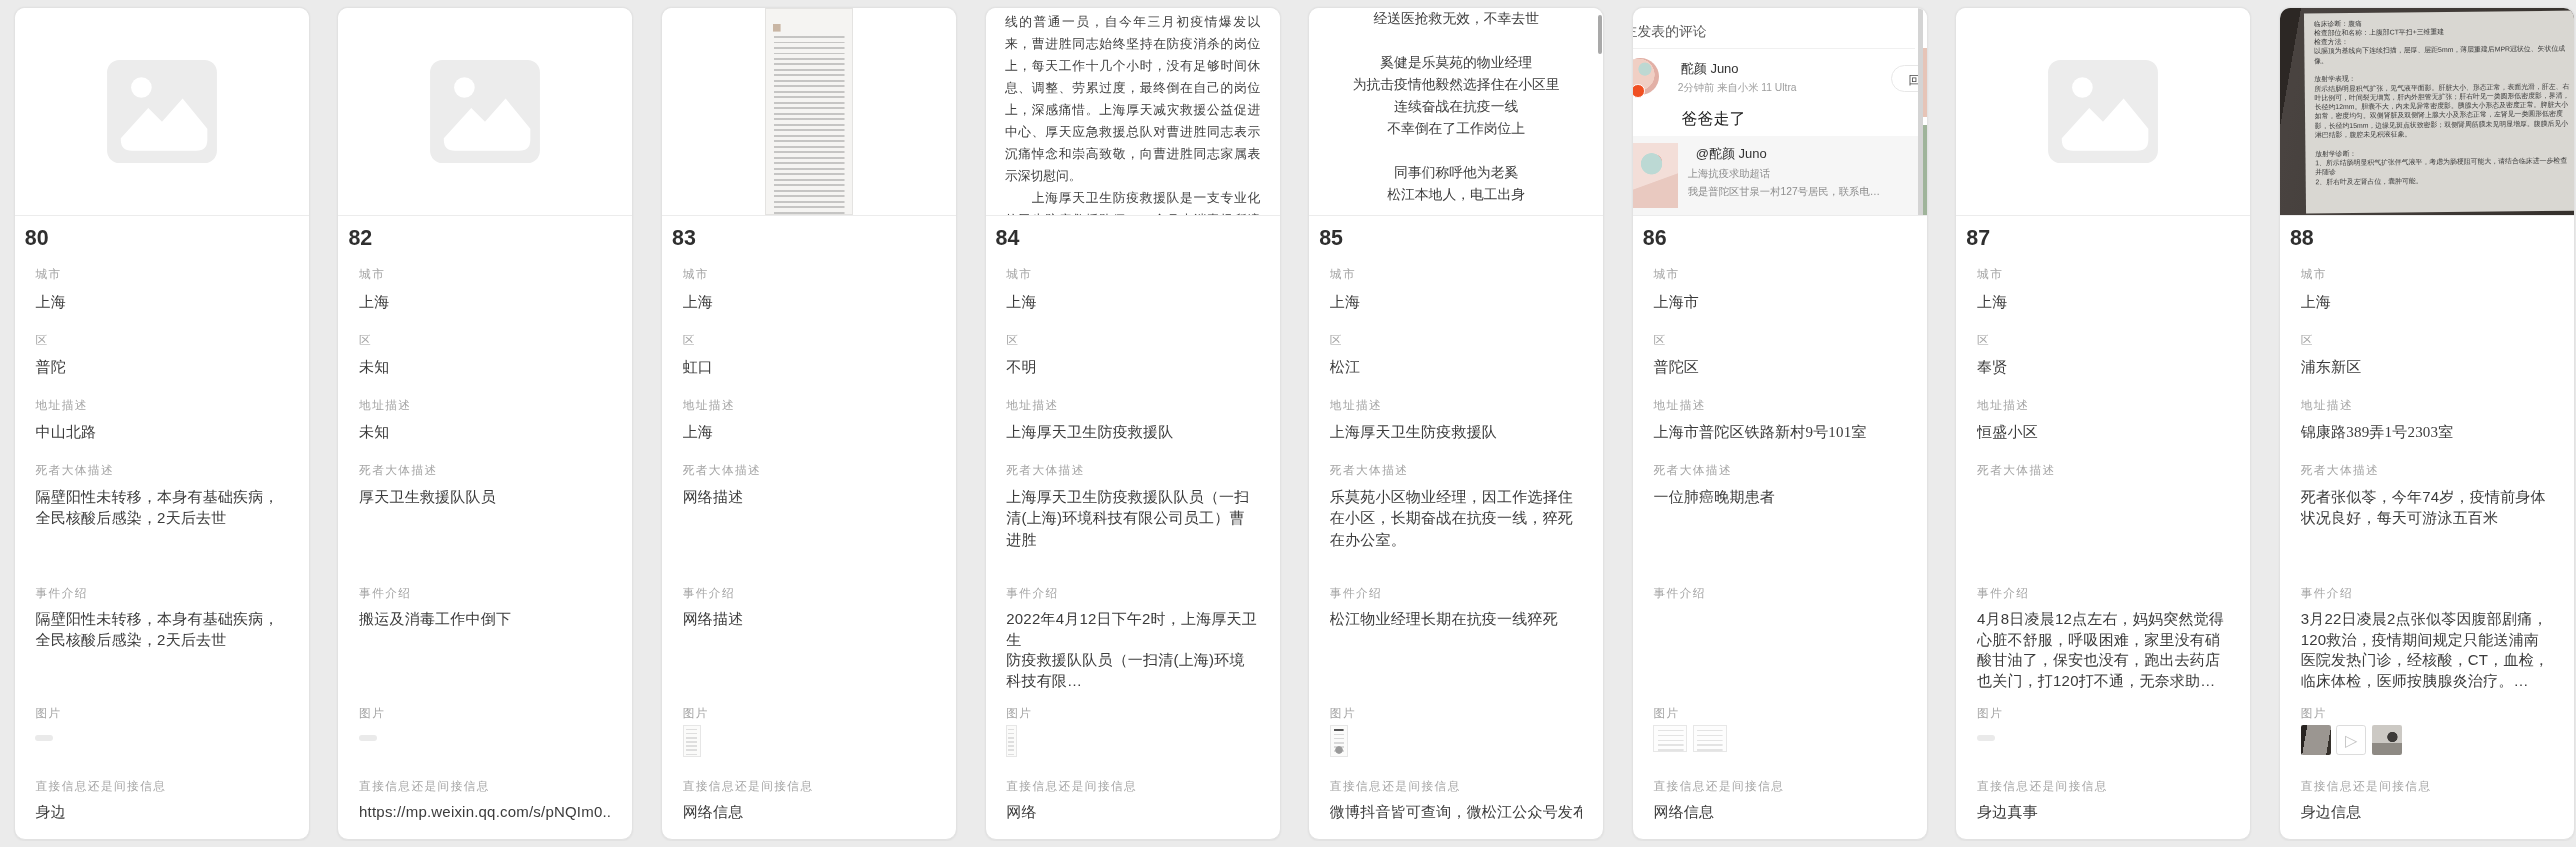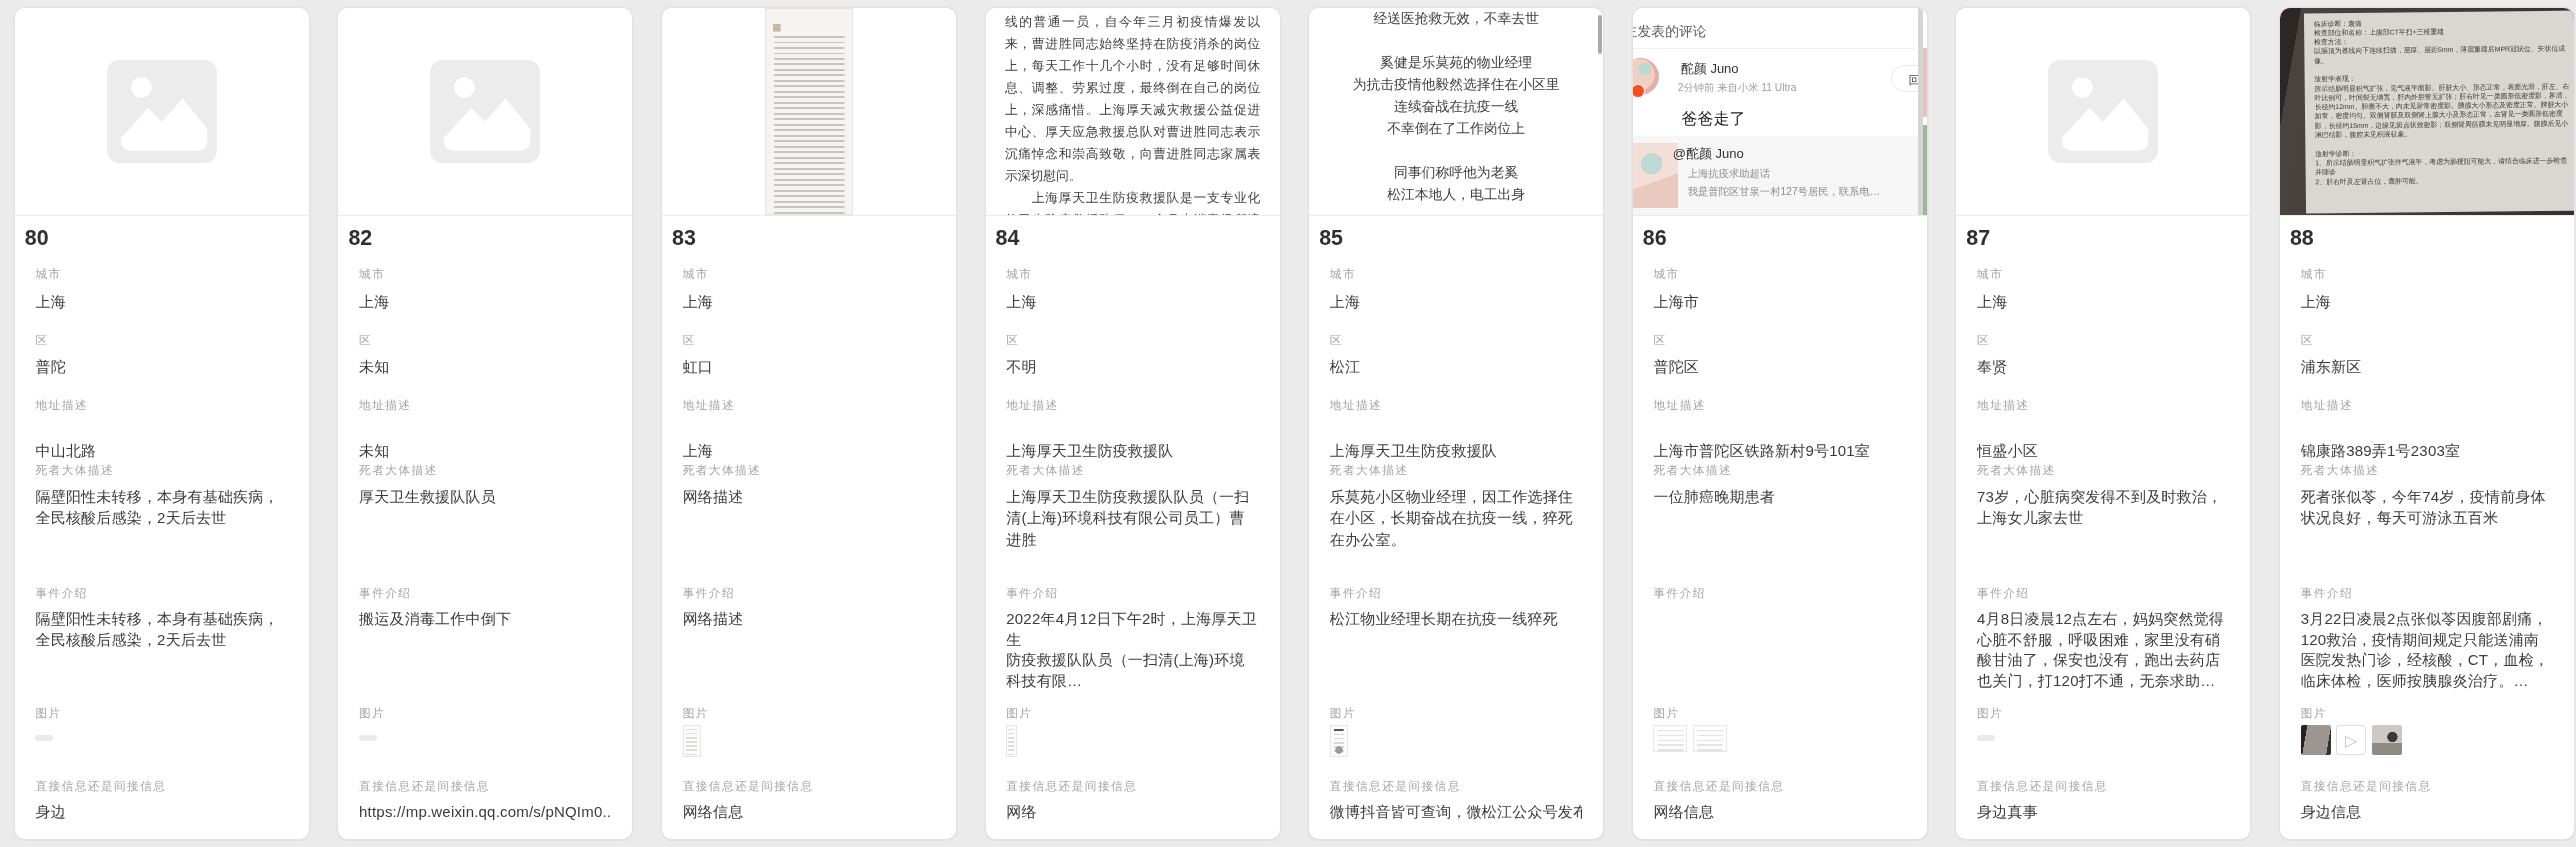--- a/index.html
+++ b/index.html
@@ -67,21 +67,21 @@
   }
   .wb-comment{position:absolute;left:0.7px;top:101px;font-size:16px;color:#222;margin-left:48px;}
   .wb-quote{position:absolute;left:0;top:128px;width:285px;height:79px;background:#f6f6f6;overflow:hidden;}
   .wb-qphoto{
     position:absolute;left:-18px;top:6.9px;width:63px;height:65px;
     background:
       radial-gradient(circle at 58% 32%,#bcd9d4 0 10.3px,transparent 11px),
       radial-gradient(circle at 64% 28%,#e8a29a 0 6.2px,transparent 6.9px),
       linear-gradient(160deg,#f3ded8 0 60%,#e9c9c0 61% 100%);
   }
-  .wb-quser{position:absolute;left:40px;top:9px;font-size:13px;color:#333;}
+  .wb-quser{position:absolute;left:63px;top:9px;font-size:13px;color:#333;}
   .wb-qtopic{position:absolute;left:55px;top:31px;font-size:10.3px;color:#8d8d8d;}
   .wb-qtext{position:absolute;left:55px;top:49px;right:4.1px;font-size:10.3px;color:#8d8d8d;white-space:nowrap;overflow:hidden;}
   .wb-scroll{position:absolute;left:285px;top:0;width:5.5px;height:207px;background:#d4d4d4;}
   .wb-sliver{position:absolute;left:290px;top:0;width:6.2px;height:207px;background:#fff;}
   .wb-sliver .sl-pink{position:absolute;left:0;top:40px;width:6.2px;height:69px;background:#e6c4b7;}
   .wb-sliver .sl-green{position:absolute;left:0;top:117px;width:6.2px;height:90px;background:#9fb49a;}
   
   .cover-report{background:linear-gradient(100deg,#2c2724 0 20.7px,#494340 20.7px 27.6px,#35302c 100%);}
   .paper{
     position:absolute;left:25px;top:4.1px;right:-5.5px;bottom:2.8px;
@@ -89,21 +89,21 @@
     padding:5.5px 9.7px;font-size:6.9px;line-height:9.3px;color:#3a3a3a;
     white-space:pre-line;overflow:hidden;box-sizing:border-box;
   }
   
   .rec-id{position:absolute;left:10px;top:218px;font-size:21.4px;font-weight:600;color:#2f2f2f;}
   .lbl{position:absolute;left:20.7px;right:20.7px;font-size:11.7px;color:#a4a4a4;letter-spacing:1.4px;white-space:nowrap;overflow:hidden;}
   .val{position:absolute;left:20.7px;right:20.7px;font-size:15px;line-height:21.4px;color:#3b3b3b;letter-spacing:0.2px;}
   .clamp{display:-webkit-box;-webkit-box-orient:vertical;overflow:hidden;white-space:pre-line;}
   .p-l-city{top:259px}    .p-v-city{top:283px;white-space:nowrap;}
   .p-l-district{top:325px}.p-v-district{top:348px;white-space:nowrap;}
-  .p-l-address{top:390px} .p-v-address{top:432px;white-space:nowrap;overflow:hidden;}
+  .p-l-address{top:390px} .p-v-address{top:414px;white-space:nowrap;overflow:hidden;font-family:Liberation Serif, serif;}
   .p-l-victim{top:455px}  .p-v-victim{top:478px;height:66px;-webkit-line-clamp:3;}
   .p-l-event{top:578px}   .p-v-event{top:601px;height:85px;line-height:20.7px;-webkit-line-clamp:4;}
   .p-l-images{top:698px}
   .thumbs{position:absolute;left:20.7px;right:20.7px;top:717px;display:flex;gap:5.5px;align-items:flex-start;}
   .p-l-direct{top:771px} .p-v-direct{top:793px;white-space:nowrap;overflow:hidden;}
   
   .thumb{display:block;flex:0 0 auto;box-sizing:border-box;}
   .t-pill{width:18px;height:6.9px;border-radius:3.4px;background:#eaeaea;margin-top:9.7px;}
   .t-shot-tall,.t-shot-narrow,.t-shot-note{
     background-color:#fbfbfa;border:0.7px solid #e6e6e6;
@@ -367,21 +367,20 @@
     <div class="lbl p-l-city">城市</div>
     <div class="val p-v-city">上海</div>
 
     <div class="lbl p-l-district">区</div>
     <div class="val p-v-district">奉贤</div>
 
     <div class="lbl p-l-address">地址描述</div>
     <div class="val p-v-address">恒盛小区</div>
 
     <div class="lbl p-l-victim">死者大体描述</div>
-    <div class="val clamp p-v-victim">73岁，心脏病突发得不到及时救治，上海女儿家去世</div>
 
     <div class="lbl p-l-event">事件介绍</div>
     <div class="val clamp p-v-event">4月8日凌晨12点左右，妈妈突然觉得心脏不舒服，呼吸困难，家里没有硝酸甘油了，保安也没有，跑出去药店也关门，打120打不通，无奈求助110，出…</div>
 
     <div class="lbl p-l-images">图片</div>
     <div class="thumbs">
         <span class="thumb t-pill"></span>
       </div>
 
     <div class="lbl p-l-direct">直接信息还是间接信息</div>

